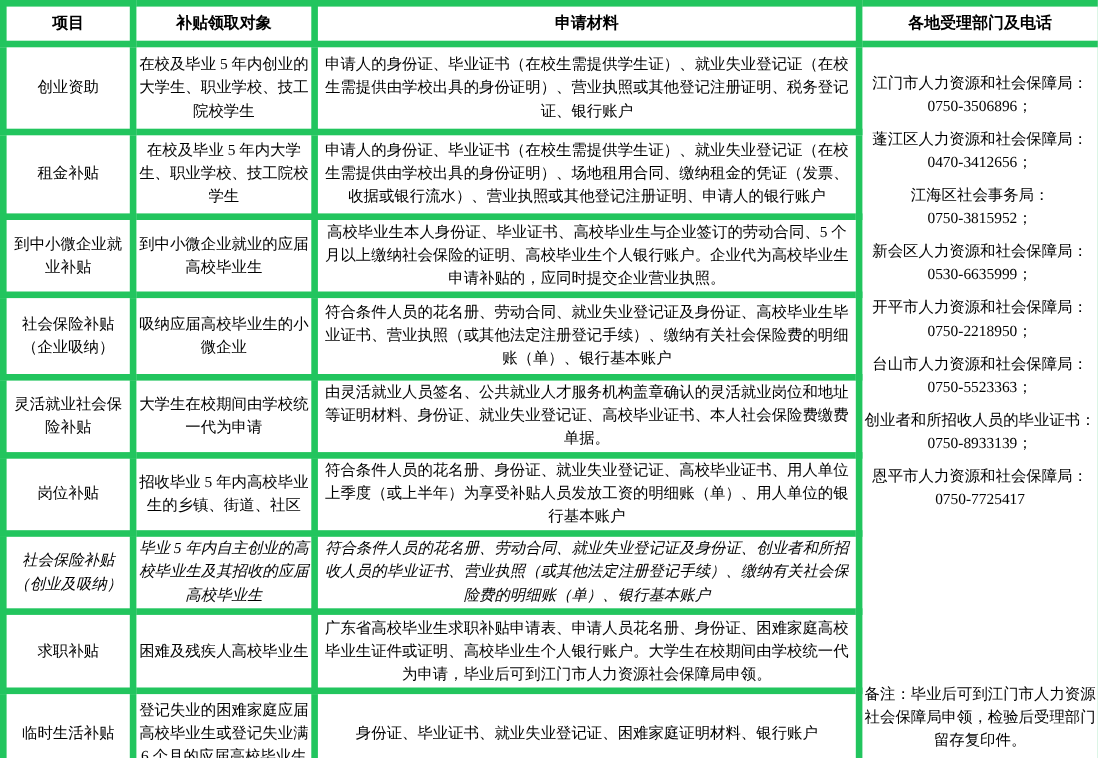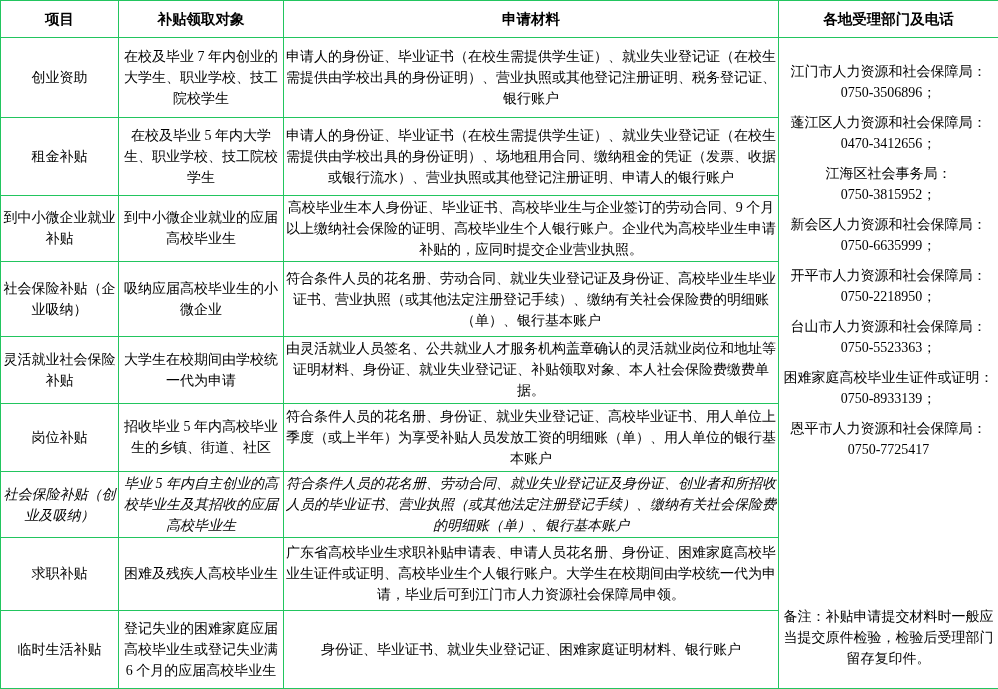--- a/index.html
+++ b/index.html
@@ -18,21 +18,21 @@
   table.subsidy {
     width: 998px;
     height: 689px;
     border-collapse: collapse;
     table-layout: fixed;
     font-size: 14px;
     line-height: 21px;
   }
   table.subsidy th,
   table.subsidy td {
-    border: 1px solid #22c55e;
+    border: 6px solid #22c55e;
     text-align: center;
     vertical-align: middle;
     padding: 1px 2px;
     box-sizing: border-box;
     overflow: hidden;
   }
   table.subsidy th {
     font-weight: bold;
     font-size: 14.5px;
   }
@@ -90,81 +90,81 @@
       <tr class="hdr">
         <th>项目</th>
         <th>补贴领取对象</th>
         <th>申请材料</th>
         <th>各地受理部门及电话</th>
       </tr>
     </thead>
     <tbody>
       <tr class="r1">
         <td>创业资助</td>
-        <td>在校及毕业 7 年内创业的大学生、职业学校、技工院校学生</td>
+        <td>在校及毕业 5 年内创业的大学生、职业学校、技工院校学生</td>
         <td>申请人的身份证、毕业证书（在校生需提供学生证）、就业失业登记证（在校生需提供由学校出具的身份证明）、营业执照或其他登记注册证明、税务登记证、银行账户</td>
         <td class="contacts-cell" rowspan="9">
           <div class="contacts-wrap">
             <div class="contact-list">
               <div class="contact-entry">
                 <div>江门市人力资源和社会保障局：</div>
                 <div>0750-3506896；</div>
               </div>
               <div class="contact-entry">
                 <div>蓬江区人力资源和社会保障局：</div>
                 <div>0470-3412656；</div>
               </div>
               <div class="contact-entry">
                 <div>江海区社会事务局：</div>
                 <div>0750-3815952；</div>
               </div>
               <div class="contact-entry">
                 <div>新会区人力资源和社会保障局：</div>
-                <div>0750-6635999；</div>
+                <div>0530-6635999；</div>
               </div>
               <div class="contact-entry">
                 <div>开平市人力资源和社会保障局：</div>
                 <div>0750-2218950；</div>
               </div>
               <div class="contact-entry">
                 <div>台山市人力资源和社会保障局：</div>
                 <div>0750-5523363；</div>
               </div>
               <div class="contact-entry">
-                <div>困难家庭高校毕业生证件或证明：</div>
+                <div>创业者和所招收人员的毕业证书：</div>
                 <div>0750-8933139；</div>
               </div>
               <div class="contact-entry">
                 <div>恩平市人力资源和社会保障局：</div>
                 <div>0750-7725417</div>
               </div>
             </div>
-            <div class="note">备注：补贴申请提交材料时一般应当提交原件检验，检验后受理部门留存复印件。</div>
+            <div class="note">备注：毕业后可到江门市人力资源社会保障局申领，检验后受理部门留存复印件。</div>
           </div>
         </td>
       </tr>
       <tr class="r2">
         <td>租金补贴</td>
         <td>在校及毕业 5 年内大学生、职业学校、技工院校学生</td>
         <td>申请人的身份证、毕业证书（在校生需提供学生证）、就业失业登记证（在校生需提供由学校出具的身份证明）、场地租用合同、缴纳租金的凭证（发票、收据或银行流水）、营业执照或其他登记注册证明、申请人的银行账户</td>
       </tr>
       <tr class="r3">
         <td>到中小微企业就业补贴</td>
         <td>到中小微企业就业的应届高校毕业生</td>
-        <td>高校毕业生本人身份证、毕业证书、高校毕业生与企业签订的劳动合同、9 个月以上缴纳社会保险的证明、高校毕业生个人银行账户。企业代为高校毕业生申请补贴的，应同时提交企业营业执照。</td>
+        <td>高校毕业生本人身份证、毕业证书、高校毕业生与企业签订的劳动合同、5 个月以上缴纳社会保险的证明、高校毕业生个人银行账户。企业代为高校毕业生申请补贴的，应同时提交企业营业执照。</td>
       </tr>
       <tr class="r4">
         <td>社会保险补贴（企业吸纳）</td>
         <td>吸纳应届高校毕业生的小微企业</td>
         <td>符合条件人员的花名册、劳动合同、就业失业登记证及身份证、高校毕业生毕业证书、营业执照（或其他法定注册登记手续）、缴纳有关社会保险费的明细账（单）、银行基本账户</td>
       </tr>
       <tr class="r5">
         <td>灵活就业社会保险补贴</td>
         <td>大学生在校期间由学校统一代为申请</td>
-        <td>由灵活就业人员签名、公共就业人才服务机构盖章确认的灵活就业岗位和地址等证明材料、身份证、就业失业登记证、补贴领取对象、本人社会保险费缴费单据。</td>
+        <td>由灵活就业人员签名、公共就业人才服务机构盖章确认的灵活就业岗位和地址等证明材料、身份证、就业失业登记证、高校毕业证书、本人社会保险费缴费单据。</td>
       </tr>
       <tr class="r6">
         <td>岗位补贴</td>
         <td>招收毕业 5 年内高校毕业生的乡镇、街道、社区</td>
         <td>符合条件人员的花名册、身份证、就业失业登记证、高校毕业证书、用人单位上季度（或上半年）为享受补贴人员发放工资的明细账（单）、用人单位的银行基本账户</td>
       </tr>
       <tr class="r7">
         <td>社会保险补贴（创业及吸纳）</td>
         <td>毕业 5 年内自主创业的高校毕业生及其招收的应届高校毕业生</td>
         <td>符合条件人员的花名册、劳动合同、就业失业登记证及身份证、创业者和所招收人员的毕业证书、营业执照（或其他法定注册登记手续）、缴纳有关社会保险费的明细账（单）、银行基本账户</td>

